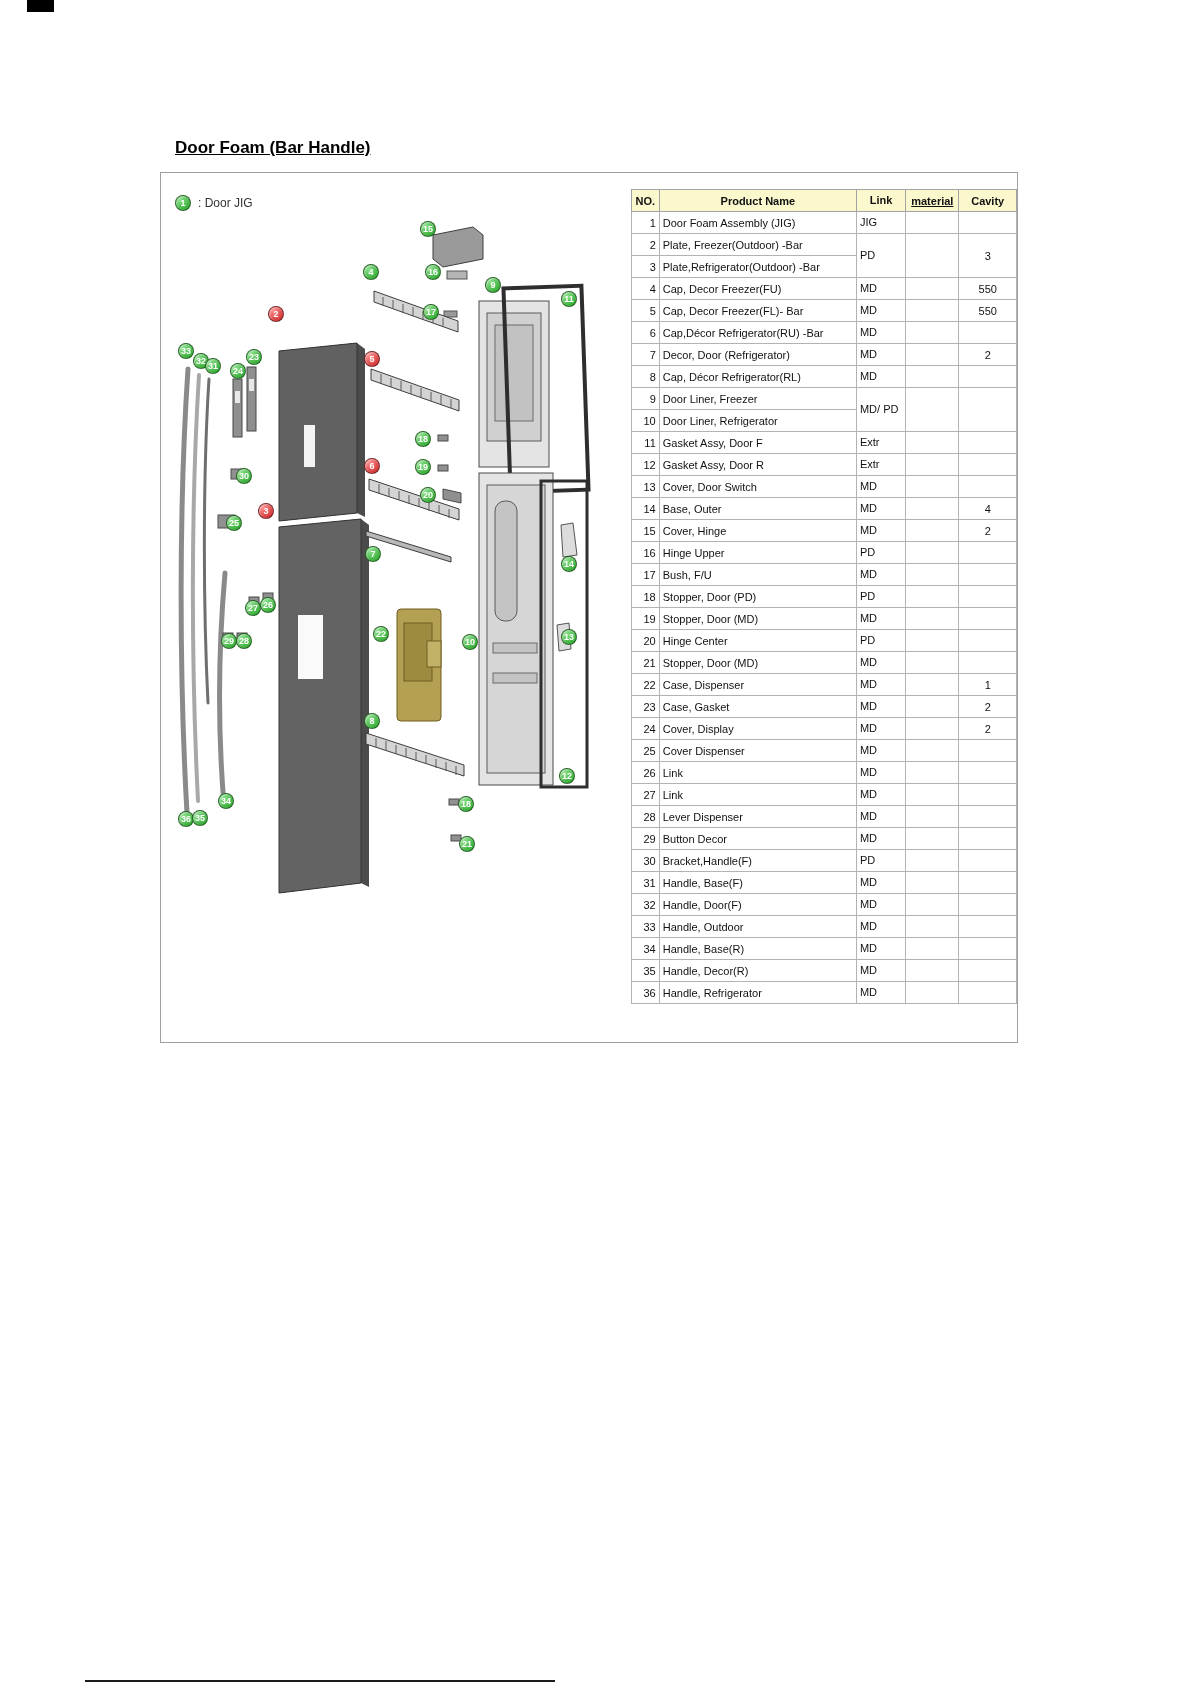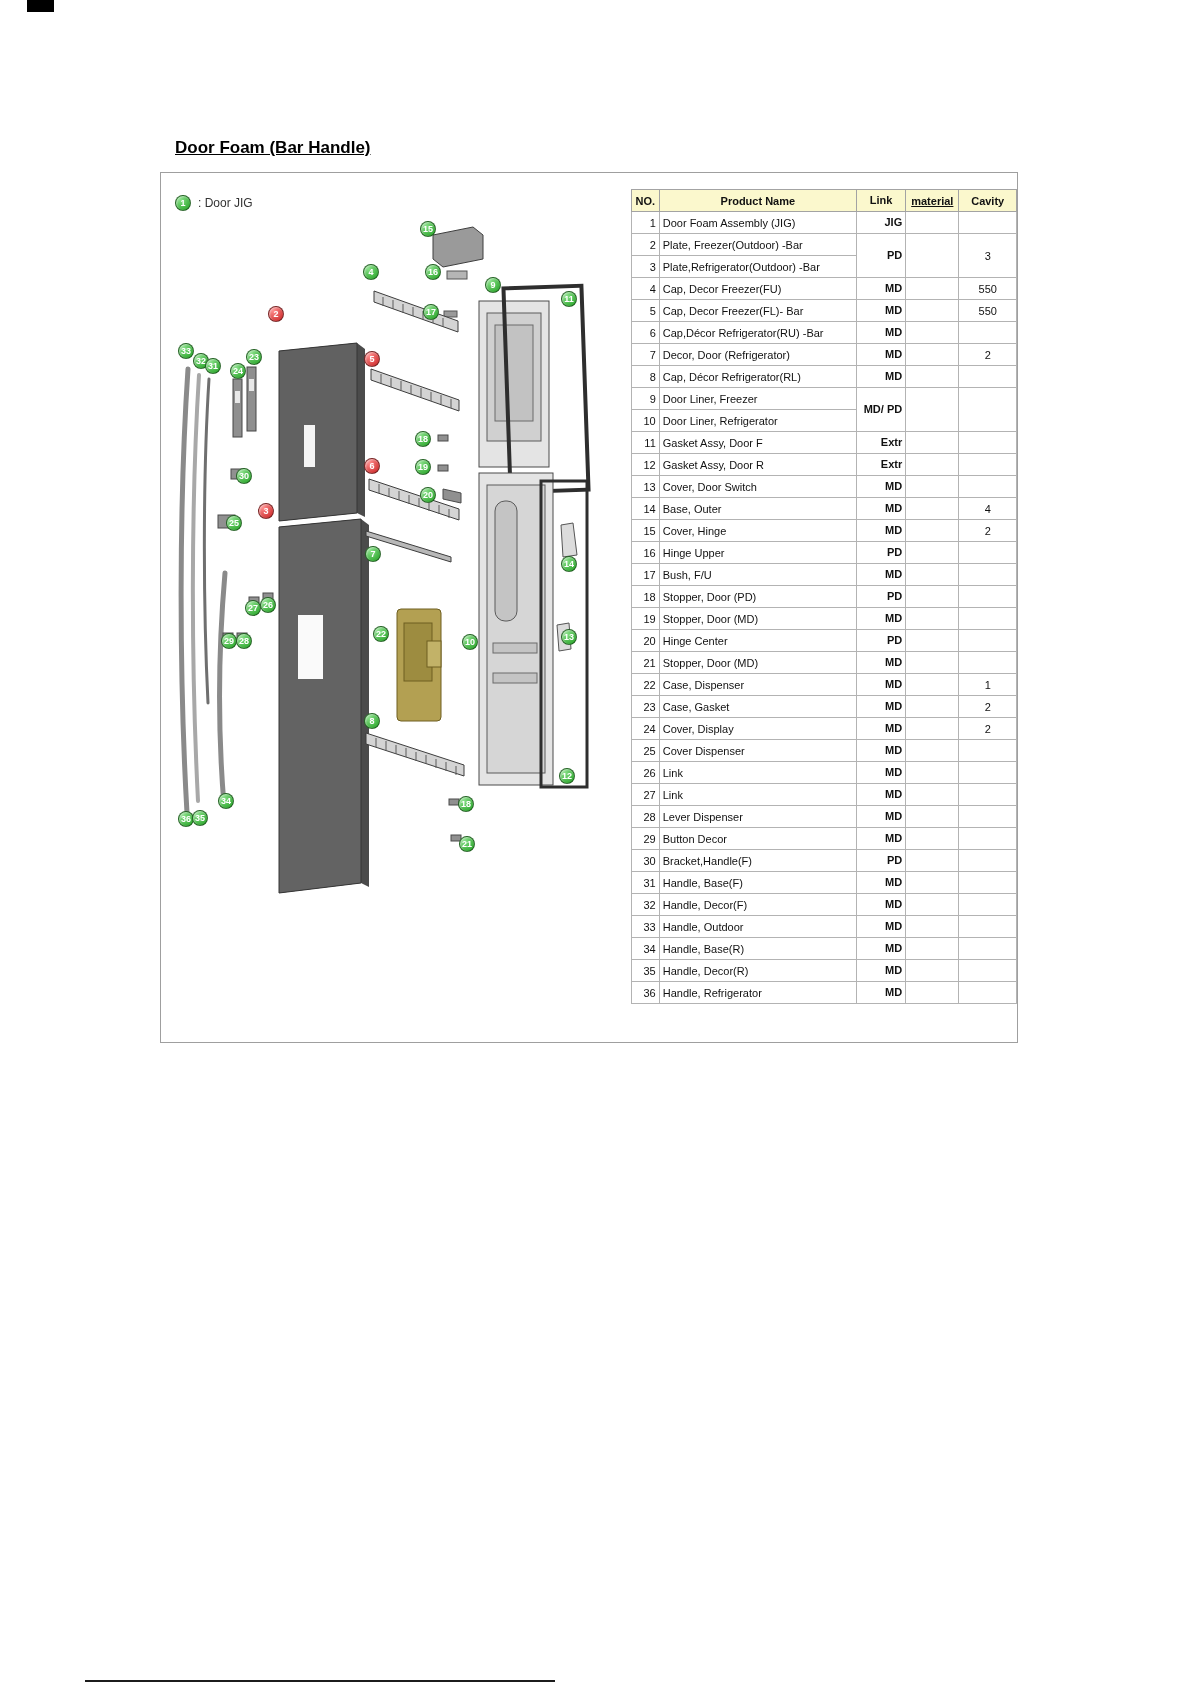--- a/index.html
+++ b/index.html
@@ -20,21 +20,21 @@
   .callout.green { background: radial-gradient(circle at 35% 30%, #86e086, #1d9c1d); }
   .callout.red   { background: radial-gradient(circle at 35% 30%, #ff8a8a, #c41c1c); }
   .diagram { position:absolute; left:0; top:0; }
   .parts-table { position:absolute; left:470px; top:16px; border-collapse:collapse; table-layout:fixed;
                  background:#fff; }
   .parts-table th, .parts-table td { border:1px solid #b3b3b3; font-size:11px; padding:1px 3px;
                  height:22px; overflow:hidden; white-space:nowrap; color:#111; }
   .parts-table th { background:#fbf8cd; font-weight:bold; text-align:center; border-color:#a3a3a3; }
   .col-no { width:28px; text-align:right; padding-right:5px; }
   .col-name { width:203px; text-align:left; }
-  .col-type { width:50px; text-align:right; white-space:pre-line; line-height:11px;font-weight:bold; }
+  .col-type { width:50px; text-align:left; white-space:pre-line; line-height:11px; }
   .col-material { width:54px; text-align:center;text-decoration:underline; }
   .col-cavity { width:61px; text-align:center; }
   .footer-line { position:absolute; left:85px; top:1680px; width:470px; height:2px; background:#1c1c1c; }
 </style>
 </head>
 <body>
 
 <div class="artifact"></div>
 
 <div class="title">Door Foam (Bar Handle)</div>
@@ -398,21 +398,21 @@
         </tr>
         <tr>
           <td class="col-no">31</td>
           <td class="col-name">Handle, Base(F)</td>
           <td class="col-type">MD</td>
           <td class="col-material"></td>
           <td class="col-cavity"></td>
         </tr>
         <tr>
           <td class="col-no">32</td>
-          <td class="col-name">Handle, Decor(F)</td>
+          <td class="col-name">Handle, Door(F)</td>
           <td class="col-type">MD</td>
           <td class="col-material"></td>
           <td class="col-cavity"></td>
         </tr>
         <tr>
           <td class="col-no">33</td>
           <td class="col-name">Handle, Outdoor</td>
           <td class="col-type">MD</td>
           <td class="col-material"></td>
           <td class="col-cavity"></td>

